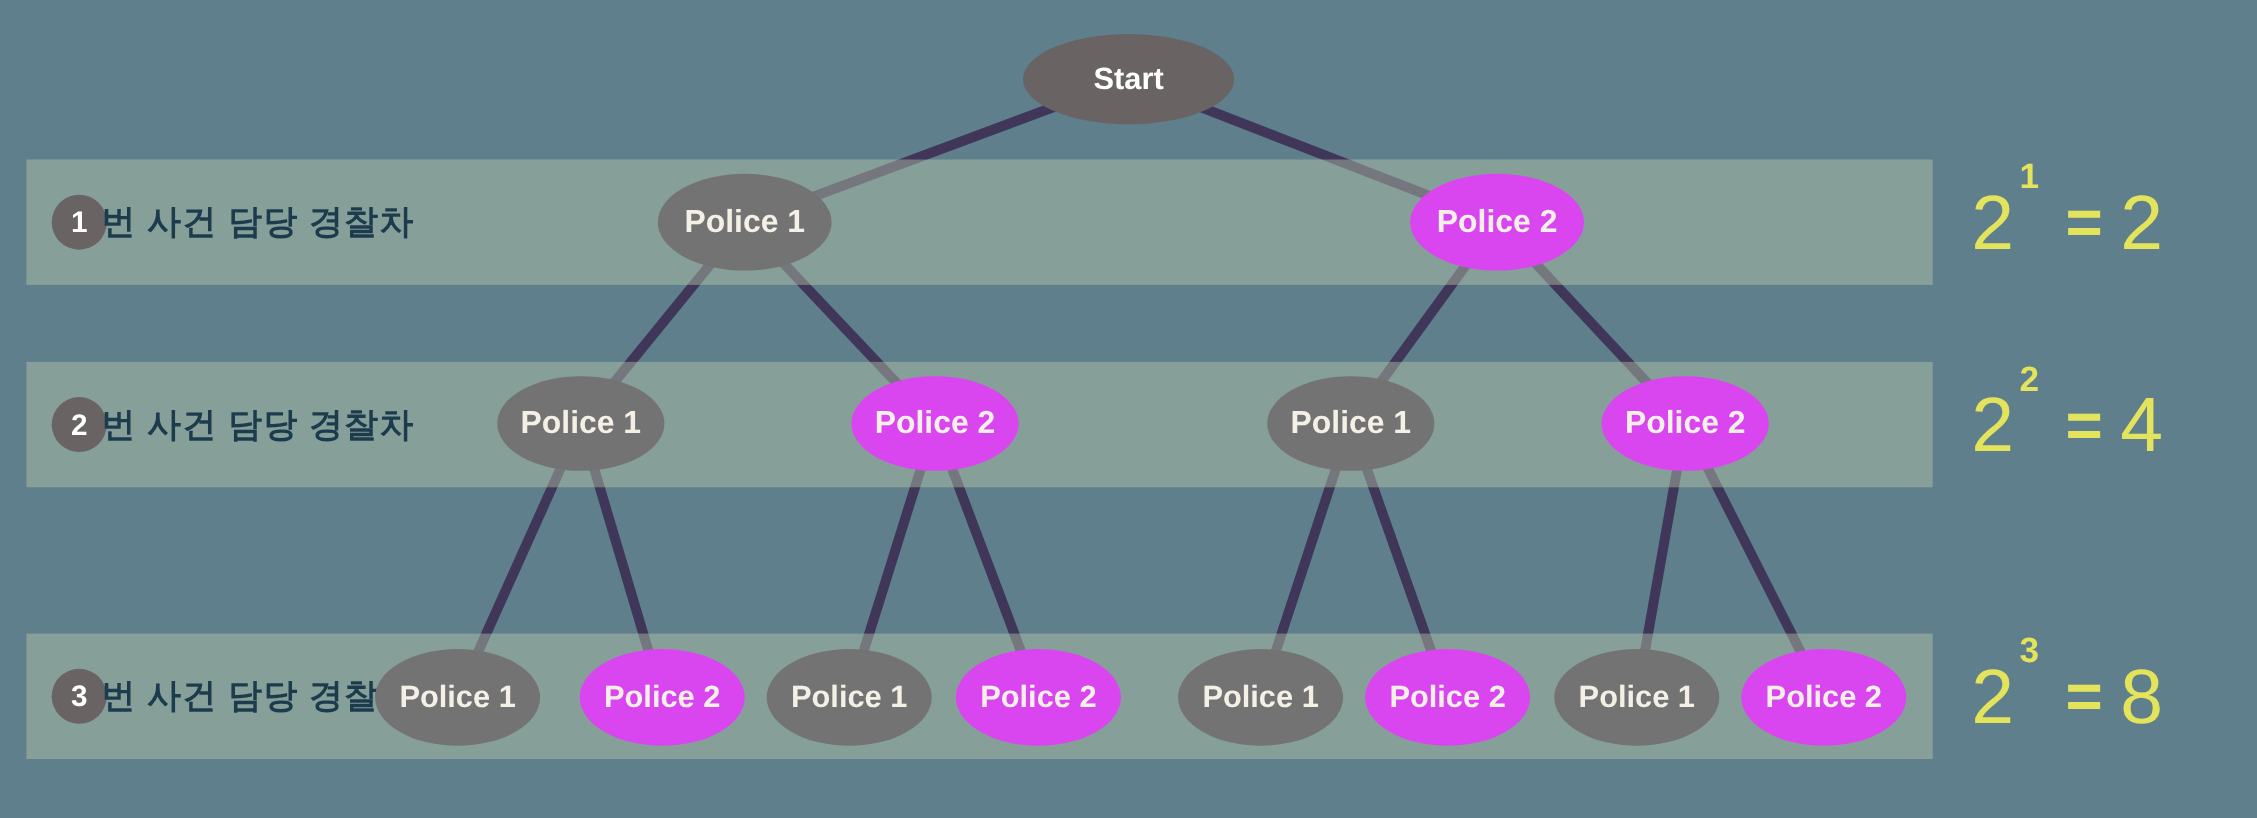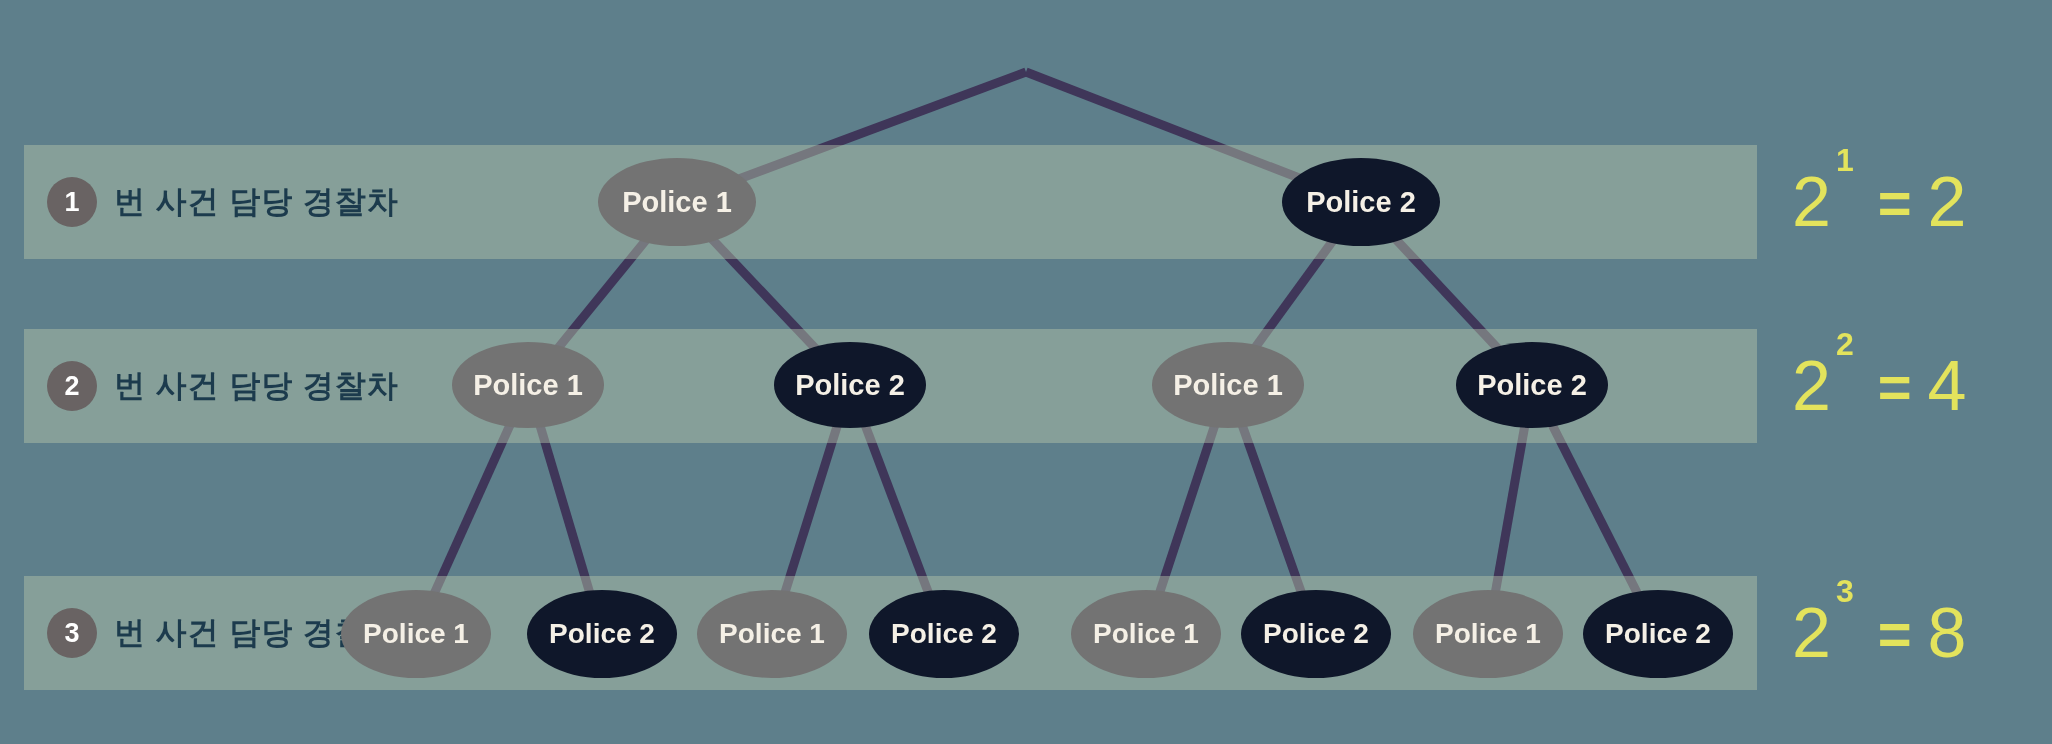--- a/index.html
+++ b/index.html
@@ -18,33 +18,33 @@
   }
   .band.b1{top:145px;}
   .band.b2{top:329px;}
   .band.b3{top:576px;}
   .badge{
     position:absolute;left:47px;width:50px;height:50px;border-radius:50%;
     background:#696363;color:#ffffff;font-weight:bold;font-size:27px;
     display:flex;align-items:center;justify-content:center;
   }
   .caption{
-    position:absolute;left:114px;height:50px;line-height:50px;
+    position:absolute;left:92px;height:50px;line-height:50px;
     color:#1c3b4d;font-size:31px;font-weight:600;letter-spacing:1px;
     white-space:nowrap;
   }
   .node{
     position:absolute;border-radius:50%;
     display:flex;align-items:center;justify-content:center;
     color:#f5f0e6;font-weight:bold;font-size:29px;white-space:nowrap;
     transform:translate(-50%,-50%);
   }
   .node.start{background:#696363;color:#ffffff;width:192px;height:82px;font-size:28px;}
   .node.red{background:#737373;}
-  .node.blue{background:#0f172a;}
+  .node.blue{background:#d946ef;}
   .node.lv1{width:158px;height:88px;}
   .node.lv2{width:152px;height:86px;}
   .node.lv3{width:150px;height:88px;font-size:28px;}
   .formula{
     position:absolute;left:1792px;transform:translateY(-50%);
     display:flex;align-items:center;
     color:#e3e35c;font-weight:400;
   }
   .f-base,.f-res{font-size:70px;line-height:70px;}
   .f-sup{font-size:32px;line-height:32px;transform:translateY(-42px);margin:0 8px 0 5px;font-weight:600;}
@@ -78,20 +78,21 @@
 
   <div class="badge" style="top:177px;">1</div>
   <div class="caption" style="top:177px;">번 사건 담당 경찰차</div>
 
   <div class="badge" style="top:361px;">2</div>
   <div class="caption" style="top:361px;">번 사건 담당 경찰차</div>
 
   <div class="badge" style="top:608px;">3</div>
   <div class="caption" style="top:608px;">번 사건 담당 경찰차</div>
 
+  <div class="node start" style="left:1026px;top:72px;">Start</div>
 
   <div class="node red lv1" style="left:677px;top:202px;">Police 1</div>
   <div class="node blue lv1" style="left:1361px;top:202px;">Police 2</div>
 
   <div class="node red lv2" style="left:528px;top:385px;">Police 1</div>
   <div class="node blue lv2" style="left:850px;top:385px;">Police 2</div>
   <div class="node red lv2" style="left:1228px;top:385px;">Police 1</div>
   <div class="node blue lv2" style="left:1532px;top:385px;">Police 2</div>
 
   <div class="node red lv3" style="left:416px;top:634px;">Police 1</div>

